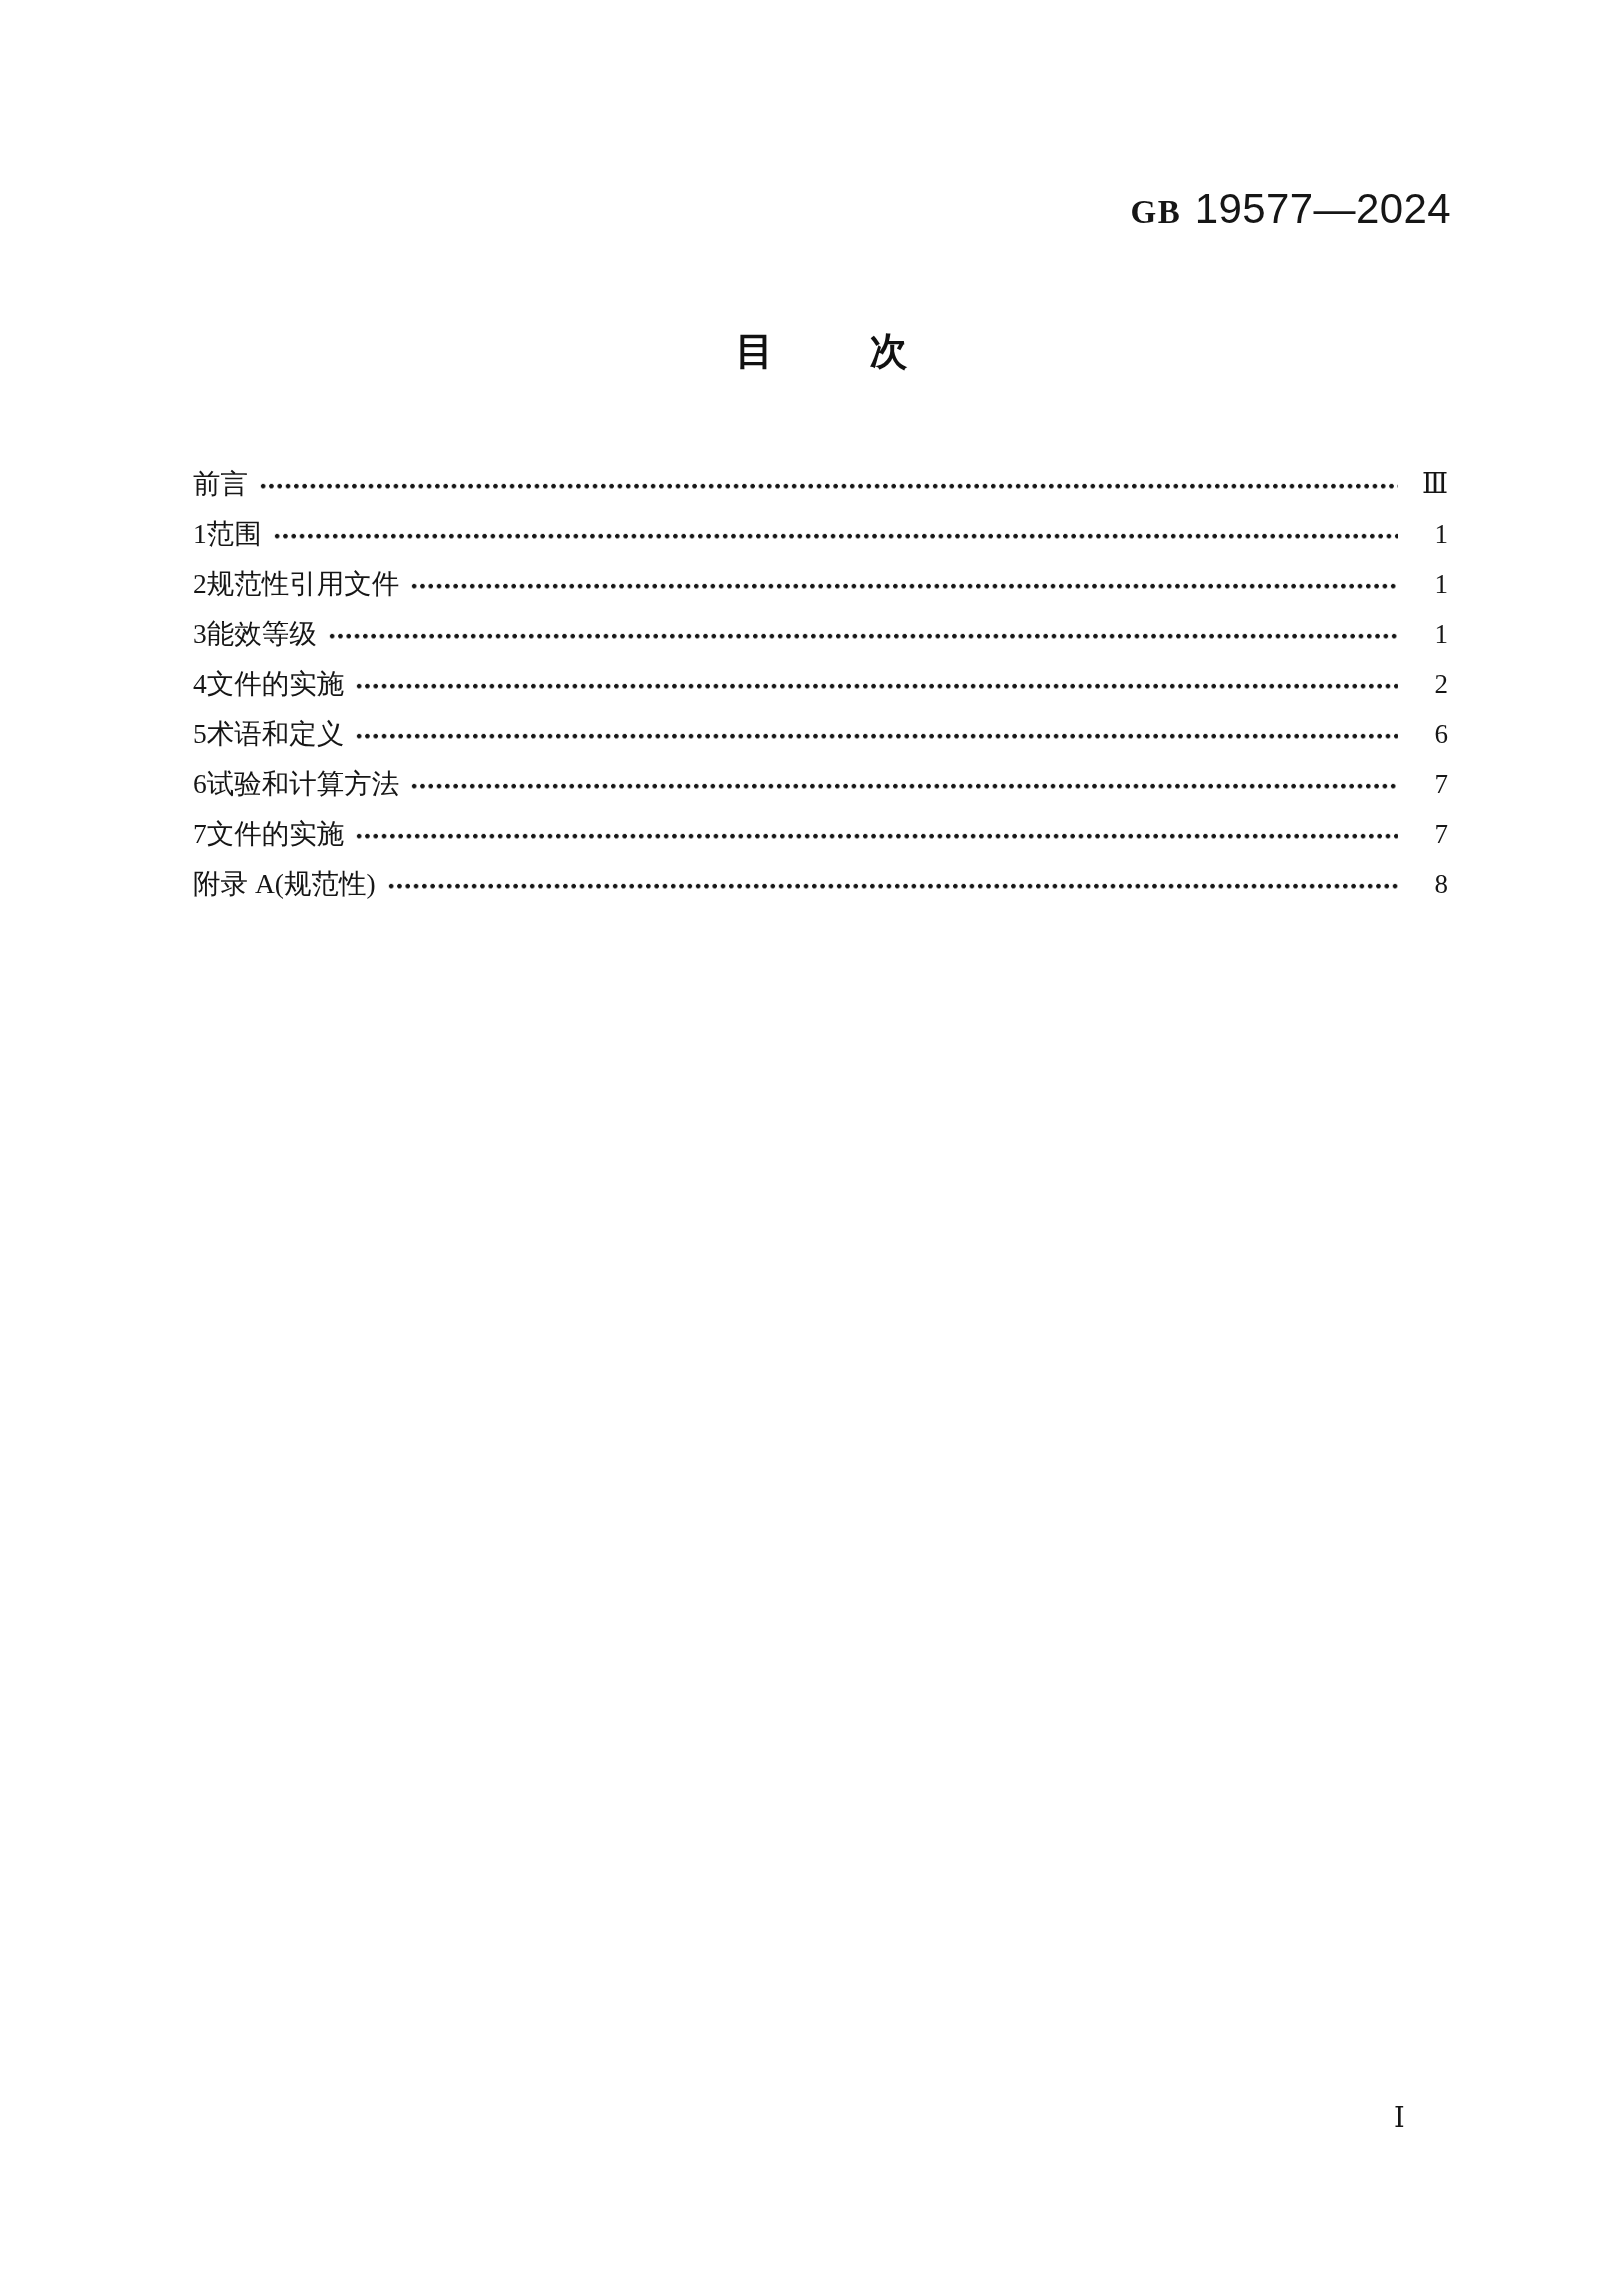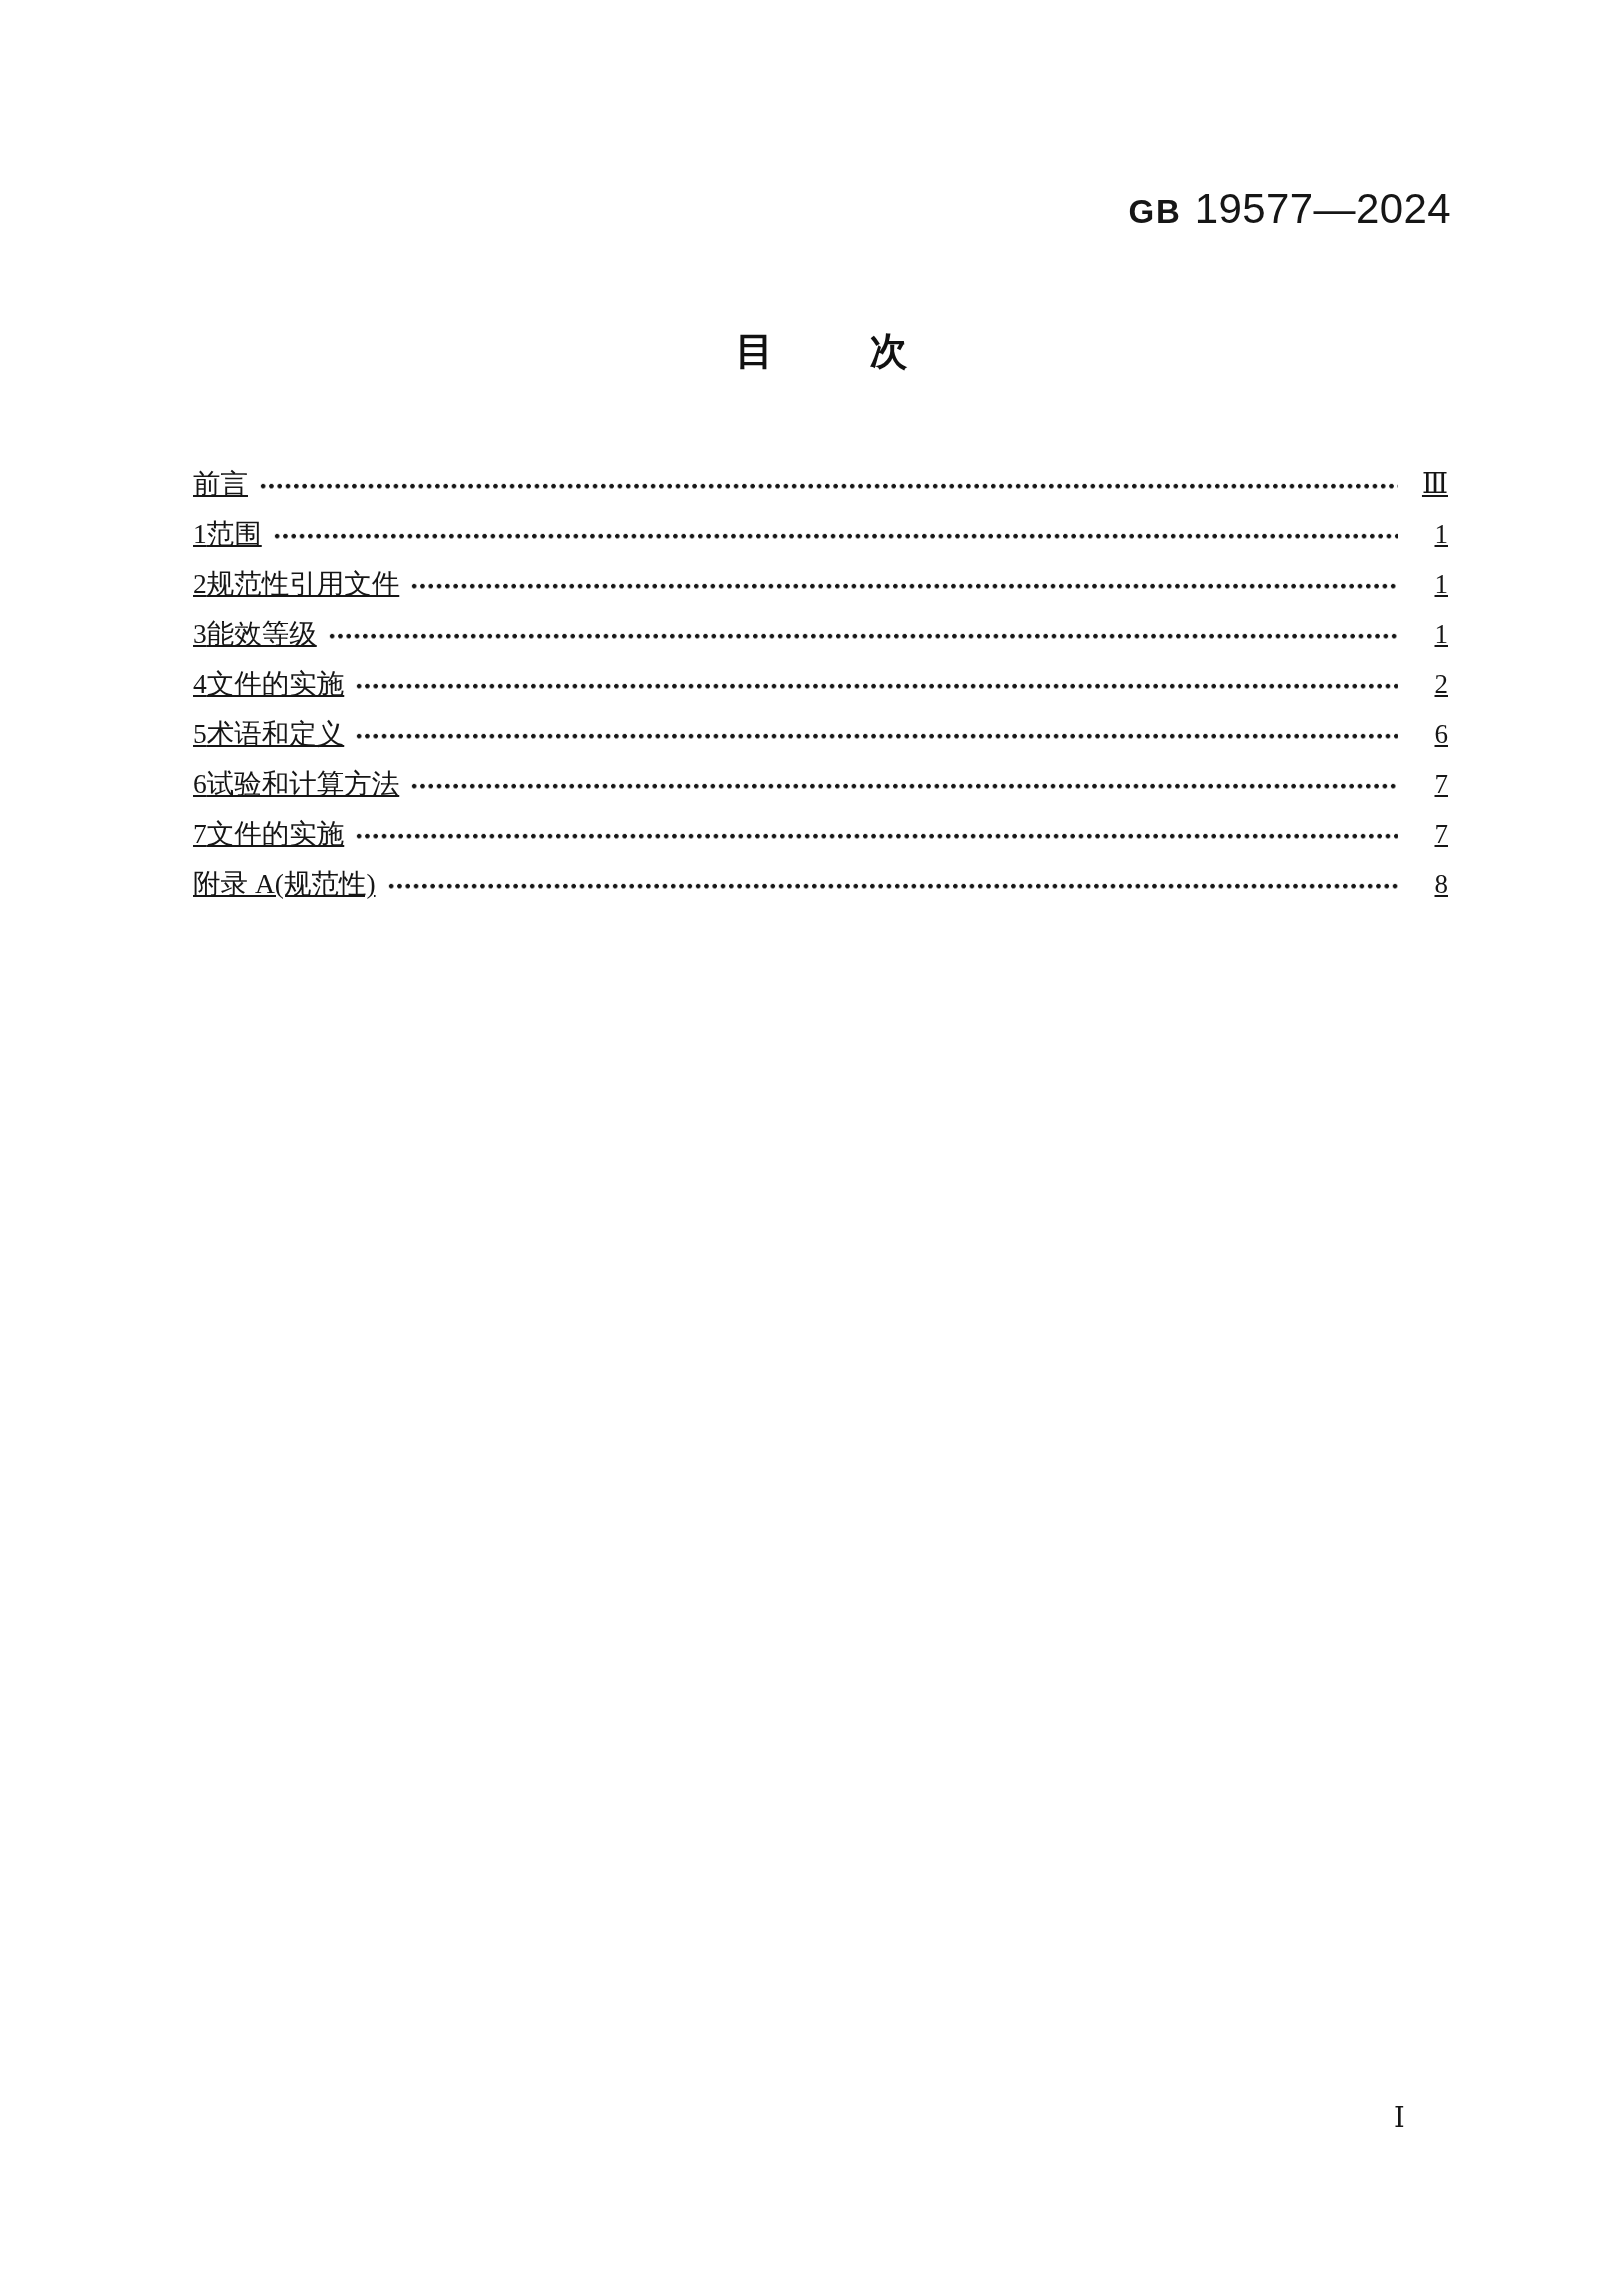--- a/index.html
+++ b/index.html
@@ -12,21 +12,21 @@
     overflow:hidden;
   }
   
   .header{
     position:absolute;
     top:188px;right:172px;
     white-space:nowrap;
     line-height:1;
   }
   .header .gb{
-    font-family:Liberation Sans, sans-serif;
+    font-family:Liberation Serif, serif;
     font-weight:700;
     font-size:33px;
     letter-spacing:1.7px;
   }
   .header .num{
     font-family:Liberation Sans, sans-serif;
     font-size:42px;
     margin-left:13.3px;
     letter-spacing:0.4px;
   }
@@ -41,21 +41,20 @@
     font-weight:700;
     font-size:38px;
     line-height:1;
     color:#111;
   }
   
   .toc{
     position:absolute;
     top:459px;left:193px;right:175px;
     font-size:27.5px;
-    text-decoration:underline;
   }
   .row{
     height:50px;
     display:flex;
     align-items:center;
     white-space:nowrap;
   }
   .row .p1{flex:0 0 auto;}
   .row .p2{flex:0 0 auto;}
   .row .p2:empty{display:none;margin-left:0;}

